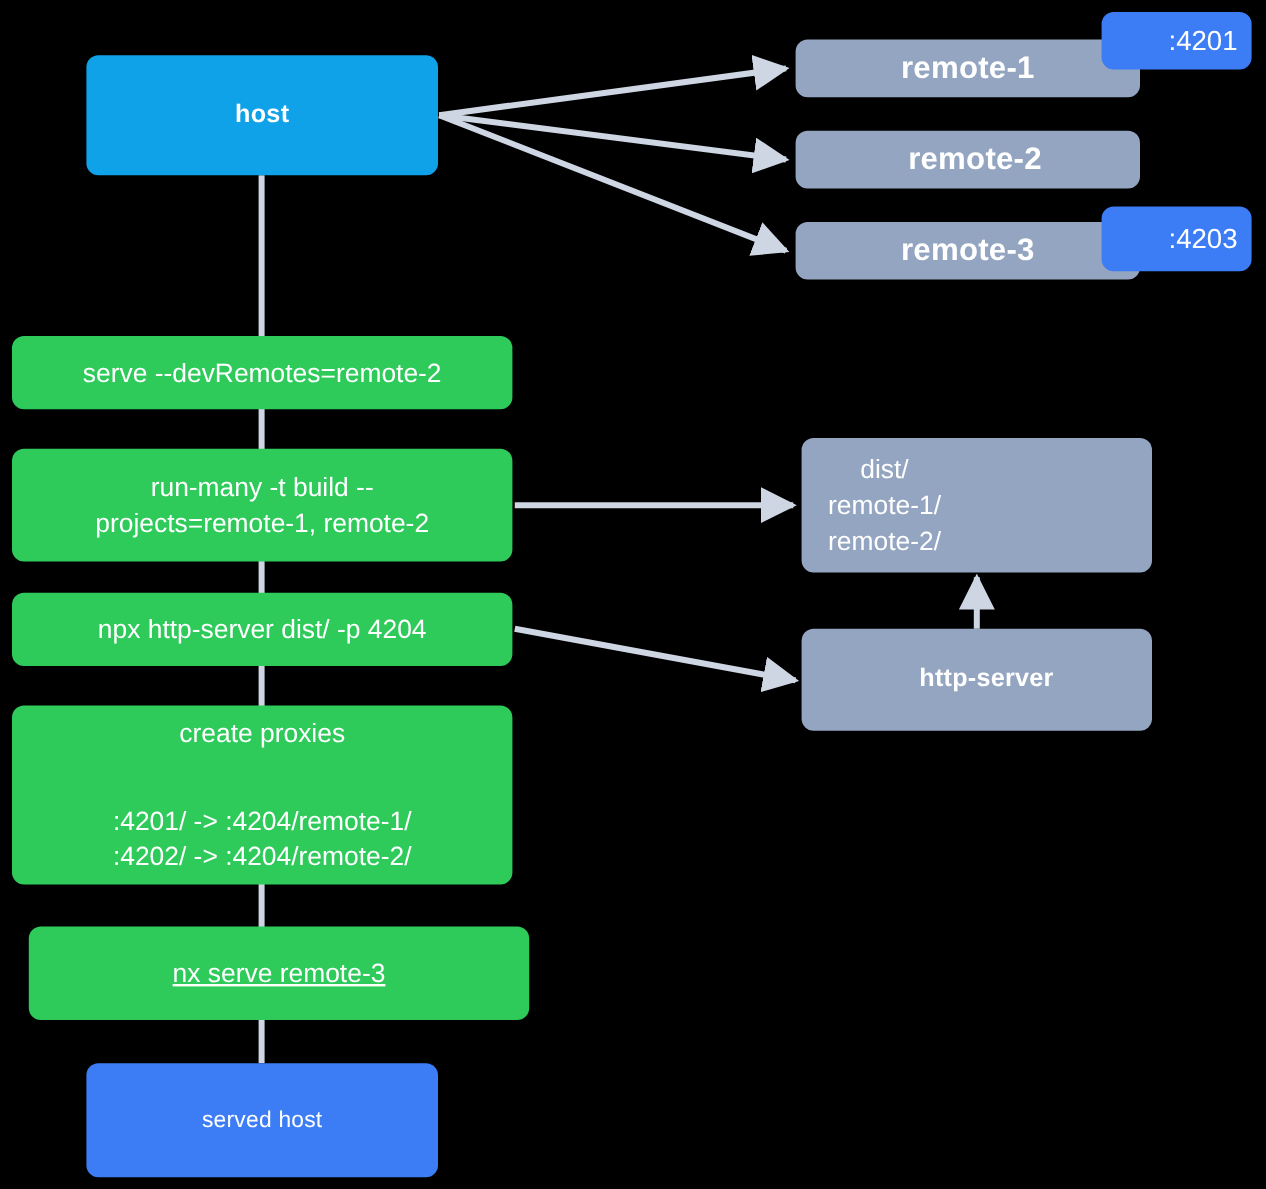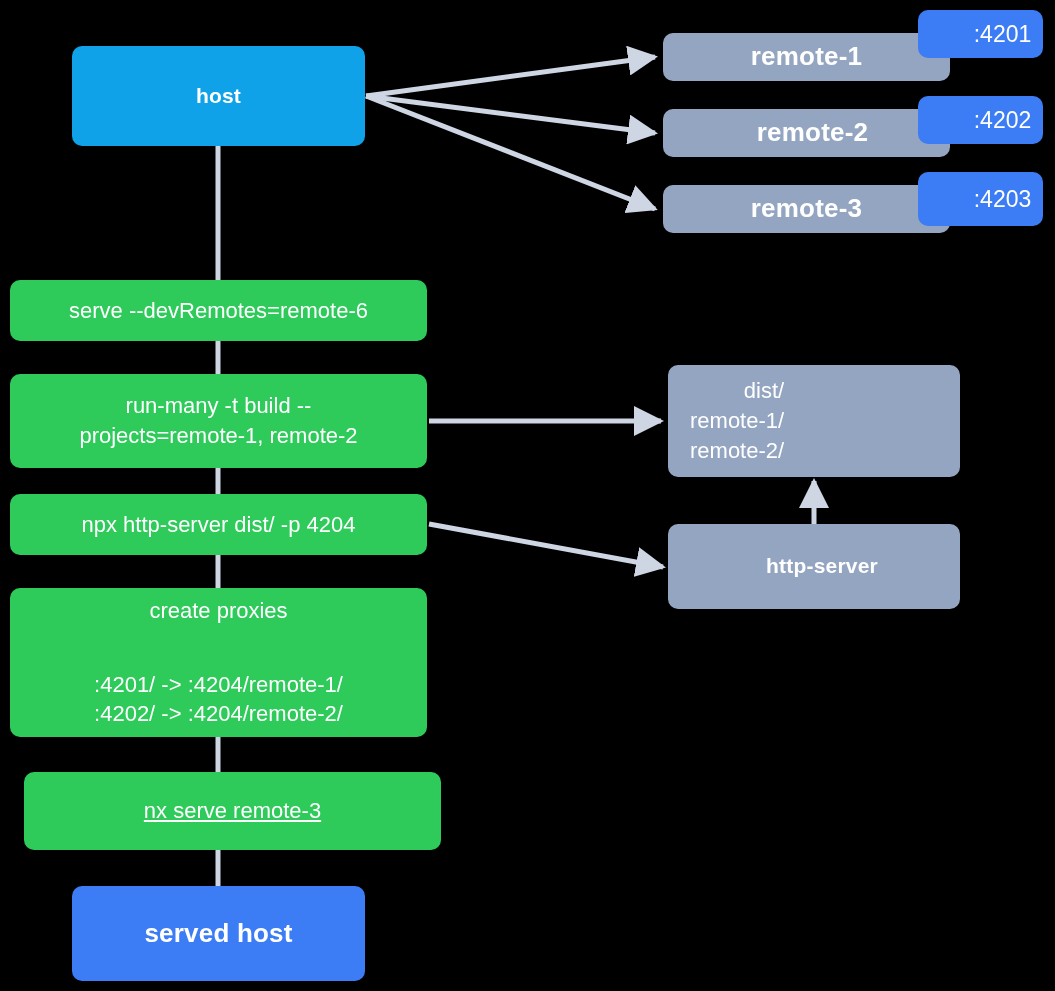--- a/index.html
+++ b/index.html
@@ -32,41 +32,41 @@
     white-space: pre-line;
   }
   .node-host {
     background: #10a2e8;
     font-weight: bold;
     font-size: 21px;
     letter-spacing: 0.2px;
   }
   .node-served {
     background: #3c7df5;
-    font-weight: bold;
-    font-size: 26px;
+    font-weight: normal;
+    font-size: 19px;
     letter-spacing: 0.2px;
   }
   .node-remote {
     background: #93a5c0;
     font-weight: bold;
     font-size: 26px;
     letter-spacing: 0.2px;
   }
   .node-cmd {
     background: #2ecb5b;
     font-weight: normal;
     font-size: 22px;
   }
   .node-artifact {
     background: #93a5c0;
     font-weight: normal;
     font-size: 22px;
     align-items: flex-start;
-    text-align: right;
+    text-align: center;
     padding-left: 22px;
   }
   .node-service {
     background: #93a5c0;
     font-weight: bold;
     font-size: 21px;
     letter-spacing: 0.2px;
   }
   .badge {
     position: absolute;
@@ -133,33 +133,30 @@
   <div class="node node-remote" style="left:663px; top:33px; width:287px; height:48px;">
     <span>remote-1</span>
   </div>
   <div class="badge" style="left:918px; top:10px; width:125px; height:48px;">
     <span>:4201</span>
   </div>
 
   <div class="node node-remote" style="left:663px; top:109px; width:287px; height:48px;padding-left:12px;">
     <span>remote-2</span>
   </div>
-  <div class="badge" style="left:918px; top:96px; width:125px; height:48px;">
-    <span>:4202</span>
-  </div>
 
   <div class="node node-remote" style="left:663px; top:185px; width:287px; height:48px;">
     <span>remote-3</span>
   </div>
   <div class="badge" style="left:918px; top:172px; width:125px; height:54px;">
     <span>:4203</span>
   </div>
 
   <div class="node node-cmd" style="left:10px; top:280px; width:417px; height:61px;">
-    <span>serve --devRemotes=remote-6</span>
+    <span>serve --devRemotes=remote-2</span>
   </div>
 
   <div class="node node-cmd" style="left:10px; top:374px; width:417px; height:94px;">
     <span>run-many -t build --
 projects=remote-1, remote-2</span>
   </div>
 
   <div class="node node-cmd" style="left:10px; top:494px; width:417px; height:61px;">
     <span>npx http-server dist/ -p 4204</span>
   </div>

